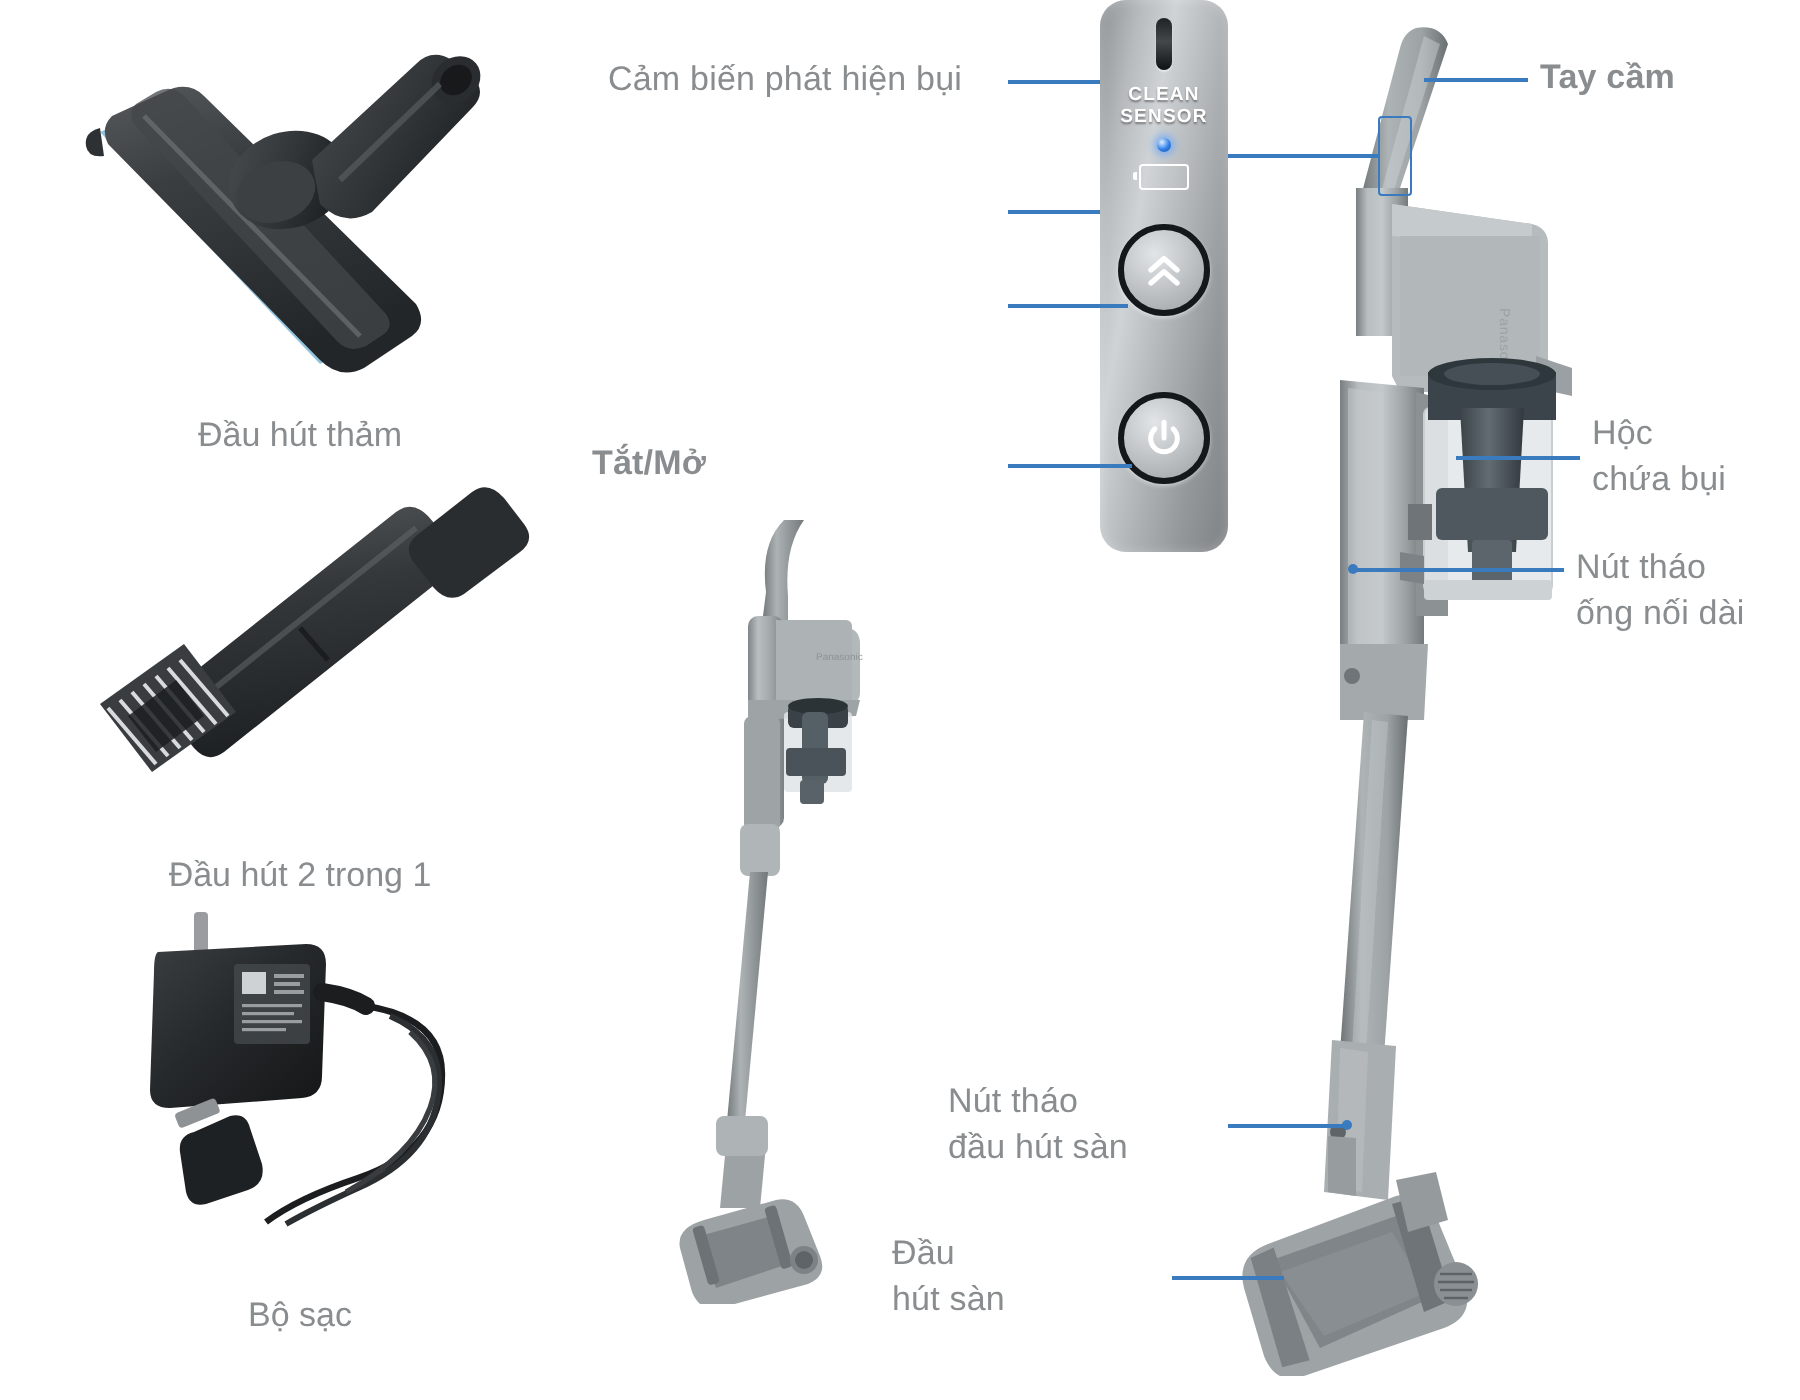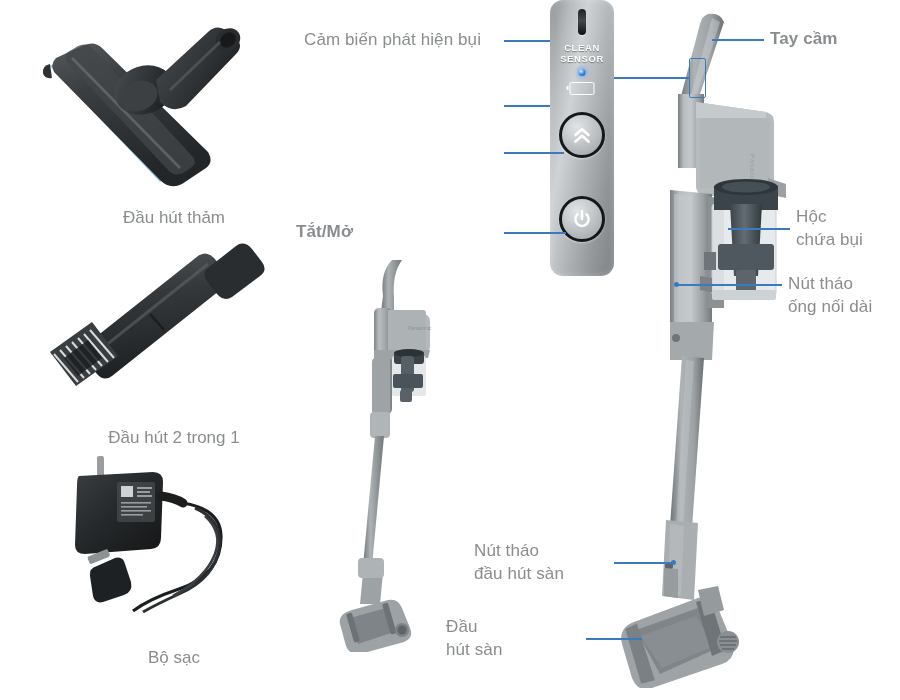--- a/index.html
+++ b/index.html
@@ -45,21 +45,20 @@
   }
 
   
   .caption {
     position: absolute;
     color: #8a8d8f;
     font-size: 17px;
     text-align: center;
     width: 300px;
     left: 0;
-    padding-left: 24px;
   }
 
   
   #panel {
     position: absolute;
     left: 550px; top: 0px;
     width: 64px; height: 276px;
     background: linear-gradient(100deg,#8e9295 0%,#b6babd 18%,#cfd3d5 34%,
                                 #b0b4b7 56%,#93979a 78%,#7e8285 100%);
     border-radius: 13px;

